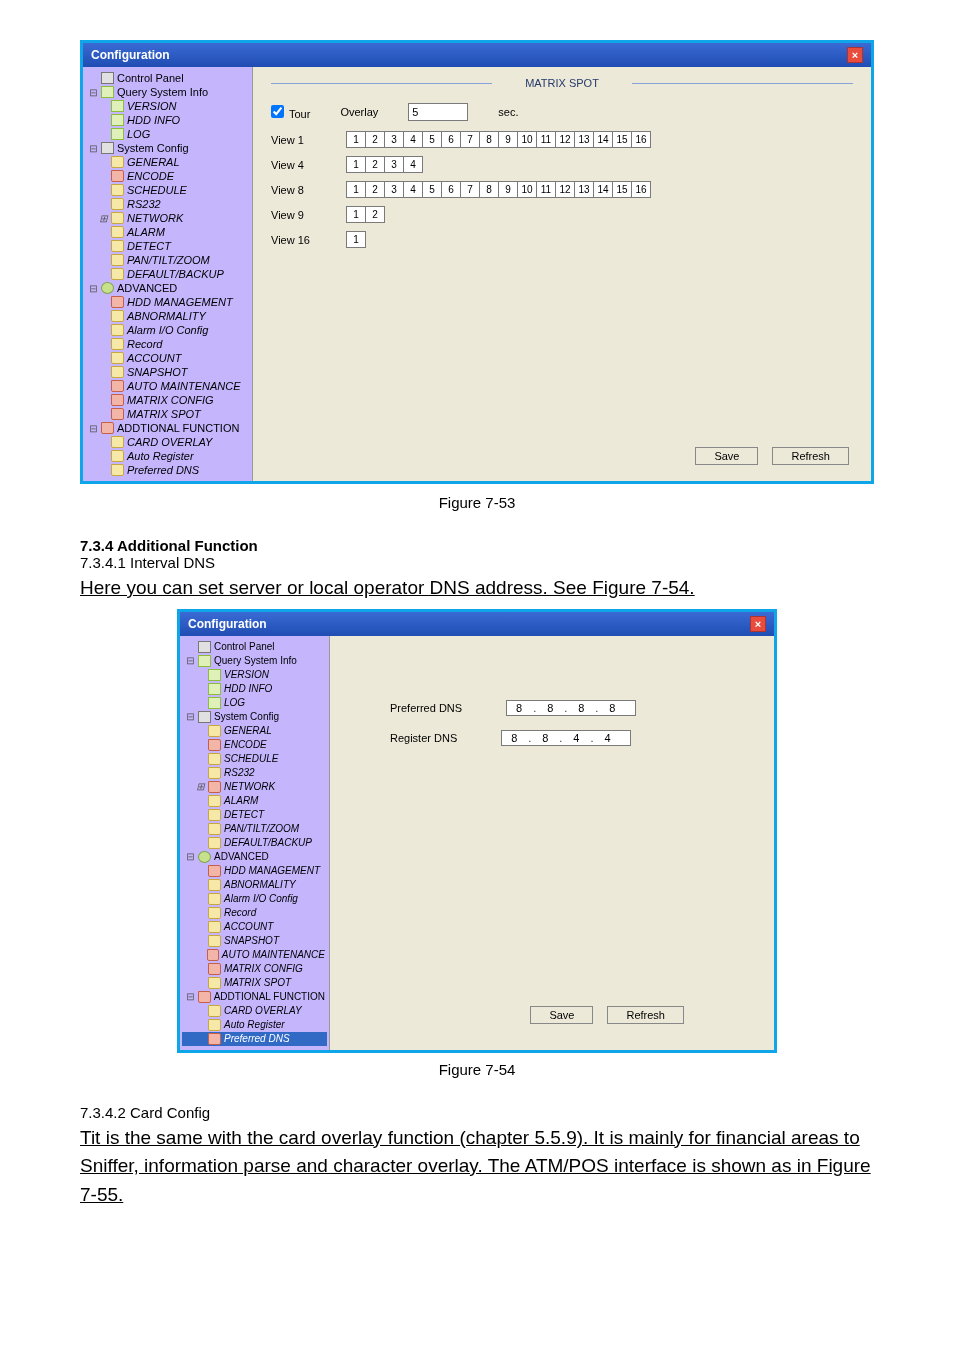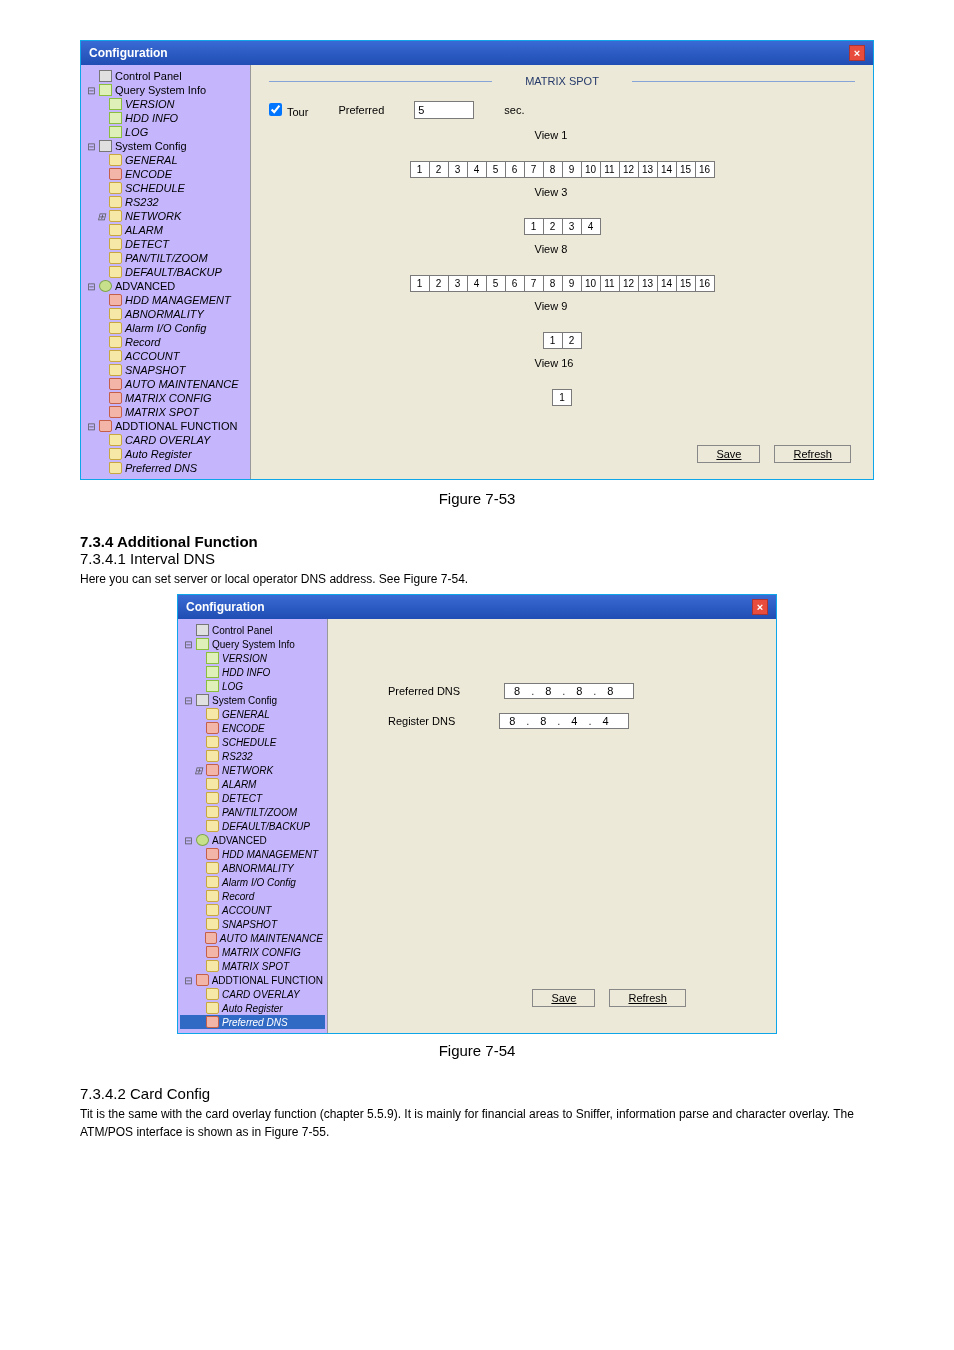--- a/index.html
+++ b/index.html
@@ -1,19 +1,19 @@
 <!DOCTYPE html>
 <html><head>
   <meta charset="utf-8">
   <style>
     * { box-sizing: border-box; margin: 0; padding: 0; }
     body { font-family: Arial, sans-serif; background: #fff; width: 954px; padding: 40px 80px; }
     
     .config-window {
-      border: 1px solid #0ea5e9;
+      border: 3px solid #0ea5e9;
       margin-bottom: 10px;
       position: relative;
     }
     .titlebar {
       background: linear-gradient(to bottom, #3a6ad4, #1f4db3);
       color: #fff;
       padding: 4px 8px;
       font-size: 12px;
       font-weight: bold;
       display: flex;
@@ -90,21 +90,21 @@
     .row label { font-size: 11px; }
     input[type="checkbox"] { margin-right: 5px; }
     input[type="text"] {
       border: 1px solid #7a7a7a;
       padding: 1px 3px;
       font-size: 11px;
       height: 18px;
     }
     .interval-input { width: 60px; }
     
-    .view-row { display: flex; align-items: center; gap: 20px; margin-bottom: 8px; flex-direction: column; }
+    .view-row { display: flex; align-items: center; gap: 20px; margin-bottom: 8px; }
     .view-label { width: 55px; }
     .num-boxes { display: flex; gap: 0; }
     .num-box {
       width: 20px;
       height: 17px;
       border: 1px solid #7a7a7a;
       background: #fff;
       font-size: 10px;
       text-align: center;
       line-height: 15px;
@@ -112,41 +112,40 @@
     }
     .num-box:first-child { margin-left: 0; }
     
     .btn-row { position: absolute; bottom: 16px; right: 22px; display: flex; gap: 14px; }
     .btn {
       padding: 2px 18px;
       font-size: 11px;
       background: #ece9d8;
       border: 1px solid #888;
       cursor: pointer;
-      text-decoration: underline;
     }
     
     .dns-row { display: flex; align-items: center; gap: 44px; margin: 14px 0 14px 42px; }
     .ip-field {
       display: inline-flex;
       border: 1px solid #7a7a7a;
       background: #fff;
       padding: 1px 3px;
       font-size: 11px;
       gap: 5px;
       min-width: 130px;
     }
     .ip-field span.dot { color: #333; }
     .ip-field span.oct { width: 18px; text-align: center; }
     
     .caption { text-align: center; font-size: 15px; margin: 8px 0 26px; }
     
     h3.sec-num { font-size: 15px; font-weight: bold; }
     .subsec { font-size: 15px; margin-bottom: 3px; }
-    .body-text { font-size: 12px; line-height: 1.5; margin-bottom: 6px; }
+    .body-text { font-size: 19px; line-height: 1.5; margin-bottom: 6px; text-decoration: underline; }
     
     .window-small { width: 600px; margin: 0 auto; }
     .window-small .tree-panel { width: 150px; font-size: 10px; }
     .window-small .window-body { min-height: 330px; }
   </style>
 </head>
 <body>
 
 <div class="config-window">
   <div class="titlebar">
@@ -298,21 +297,21 @@
         <div class="tree-item indent1">
           <span class="exp"></span>
           <span class="icon icon-folder"></span>
           <span>Preferred DNS</span>
         </div>
       </div>
     <div class="content-panel">
       <div class="section-title">MATRIX SPOT</div>
       <div class="row">
         <label><input type="checkbox" checked="" style=""><span>Tour</span></label>
-        <span>Preferred</span>
+        <span>Overlay</span>
         <input type="text" class="interval-input" value="5" style="">
         <span>sec.</span>
       </div>
       <div id="views1">
           <div class="view-row">
             <span class="view-label">View 1</span>
             <div class="num-boxes">
               <div class="num-box">1</div>
               <div class="num-box">2</div>
               <div class="num-box">3</div>
@@ -325,21 +324,21 @@
               <div class="num-box">10</div>
               <div class="num-box">11</div>
               <div class="num-box">12</div>
               <div class="num-box">13</div>
               <div class="num-box">14</div>
               <div class="num-box">15</div>
               <div class="num-box">16</div>
             </div>
           </div>
           <div class="view-row">
-            <span class="view-label">View 3</span>
+            <span class="view-label">View 4</span>
             <div class="num-boxes">
               <div class="num-box">1</div>
               <div class="num-box">2</div>
               <div class="num-box">3</div>
               <div class="num-box">4</div>
             </div>
           </div>
           <div class="view-row">
             <span class="view-label">View 8</span>
             <div class="num-boxes">

